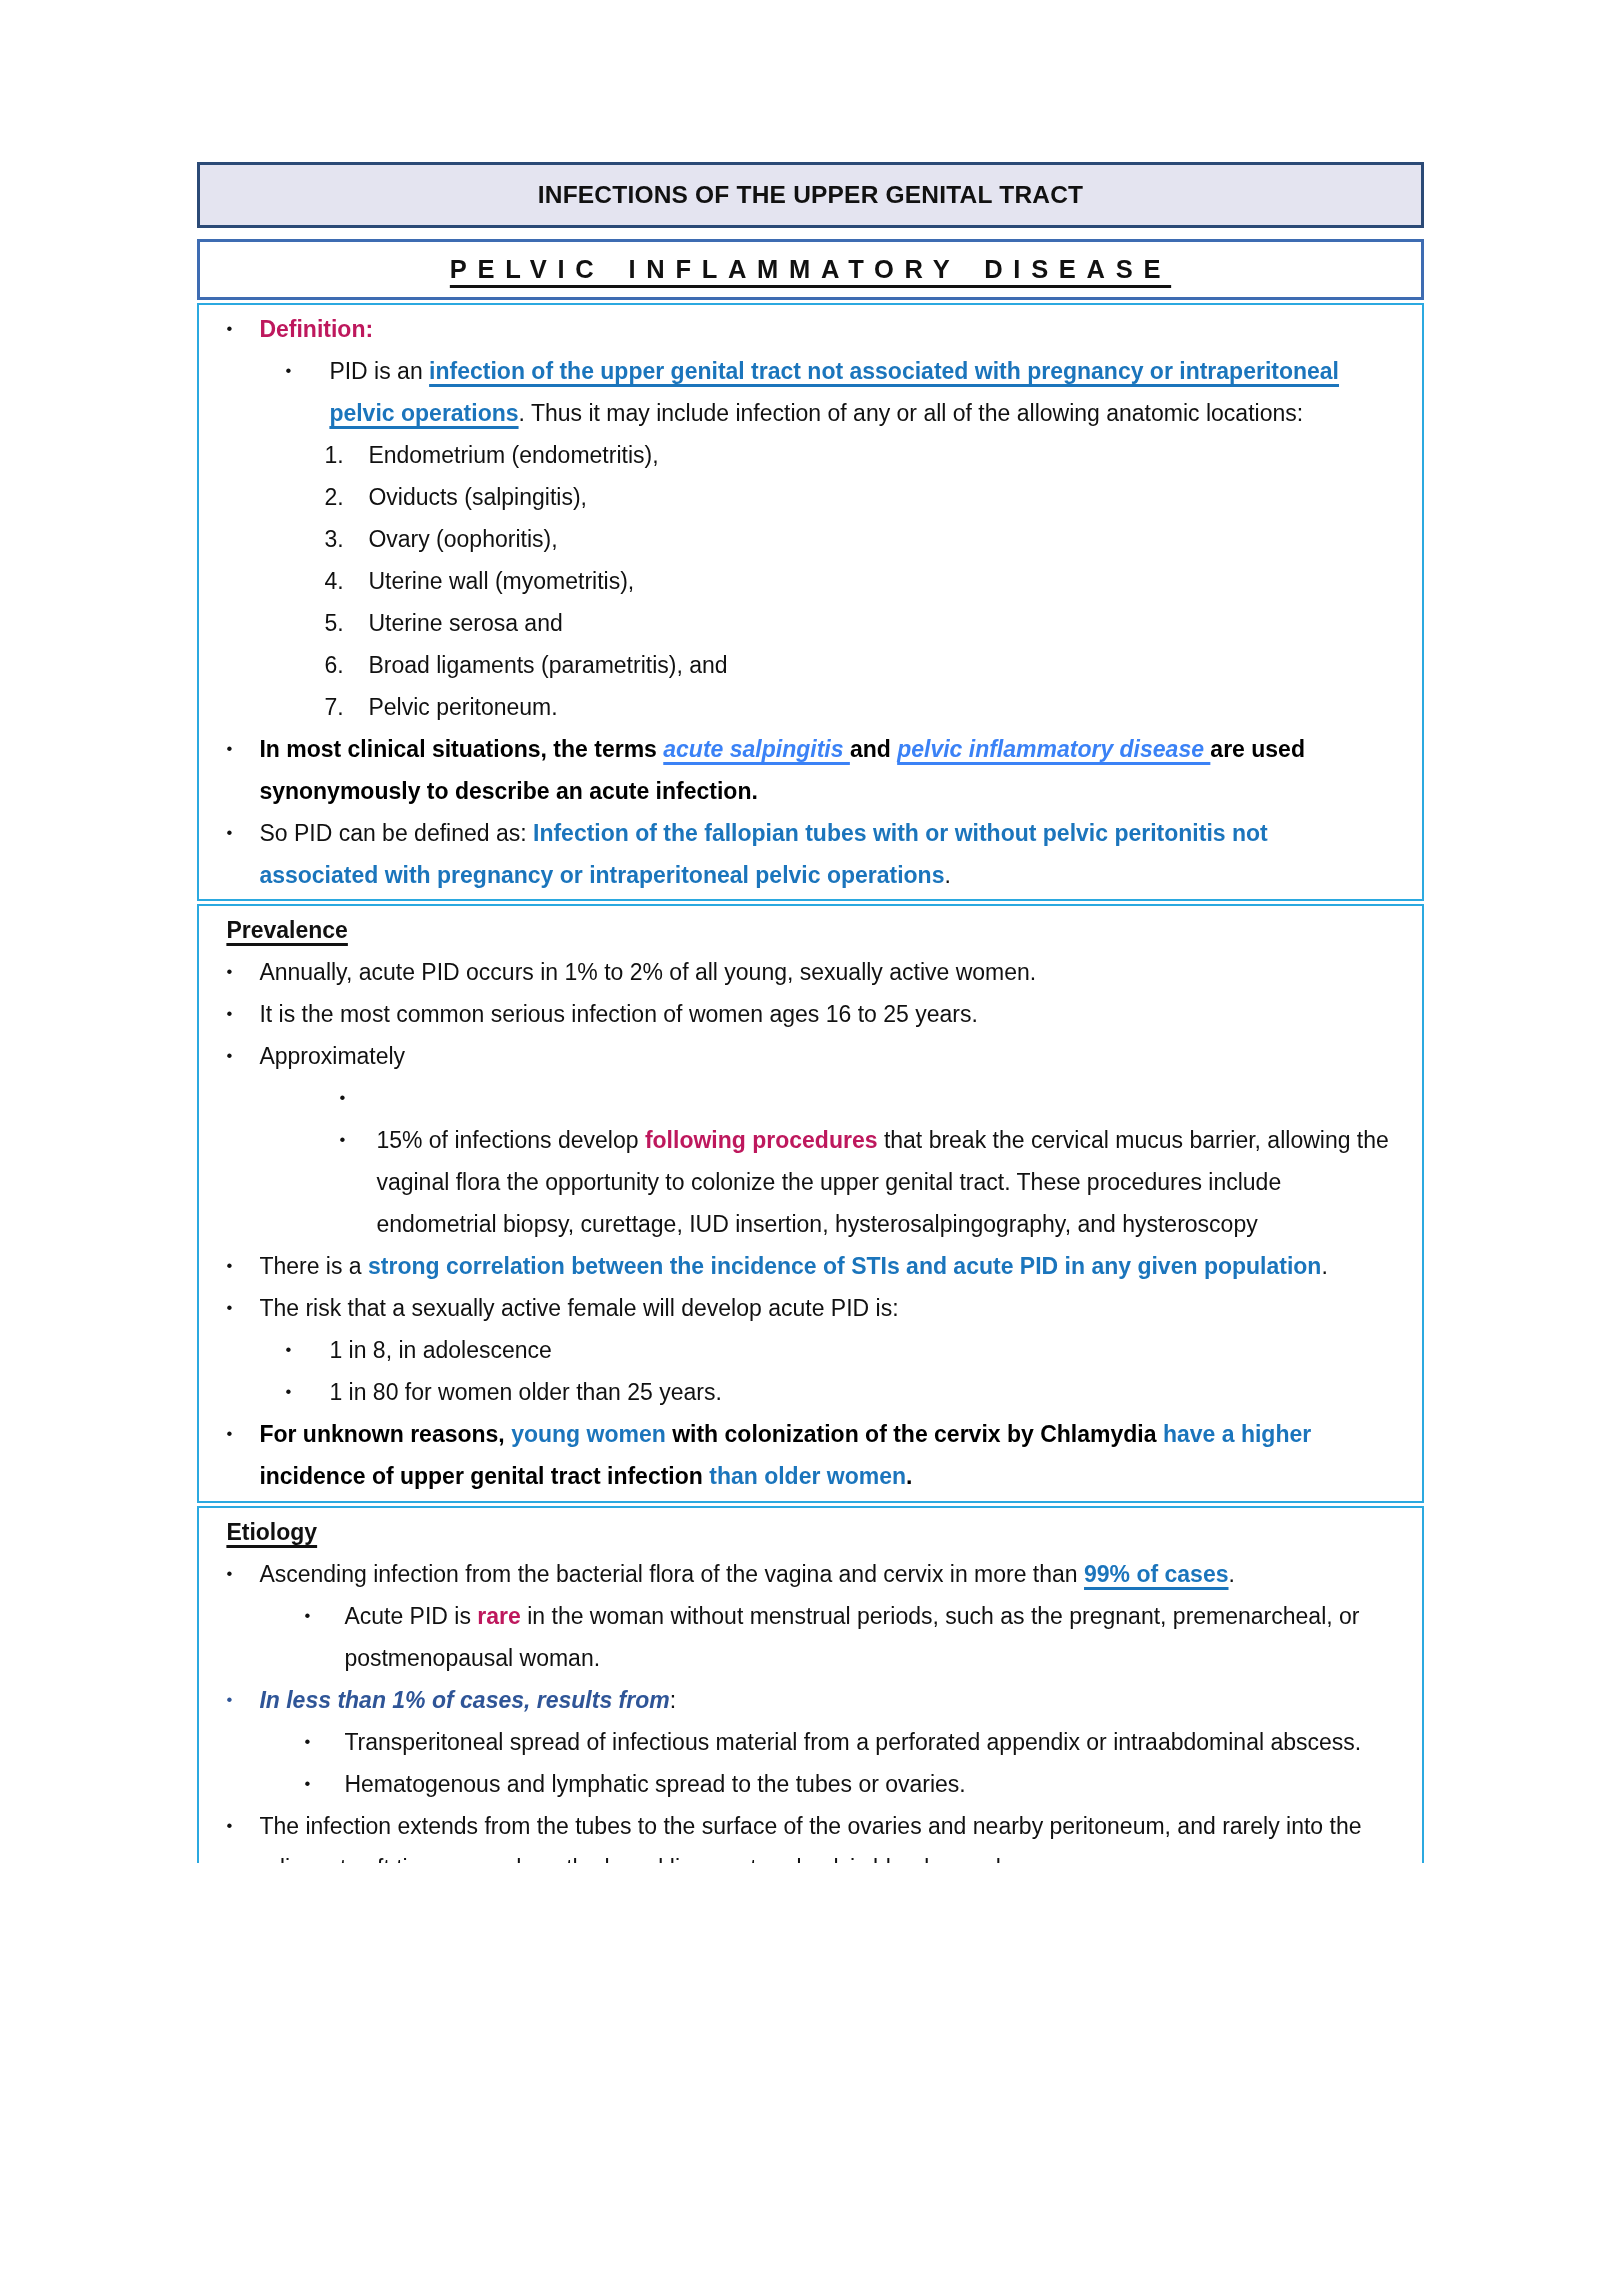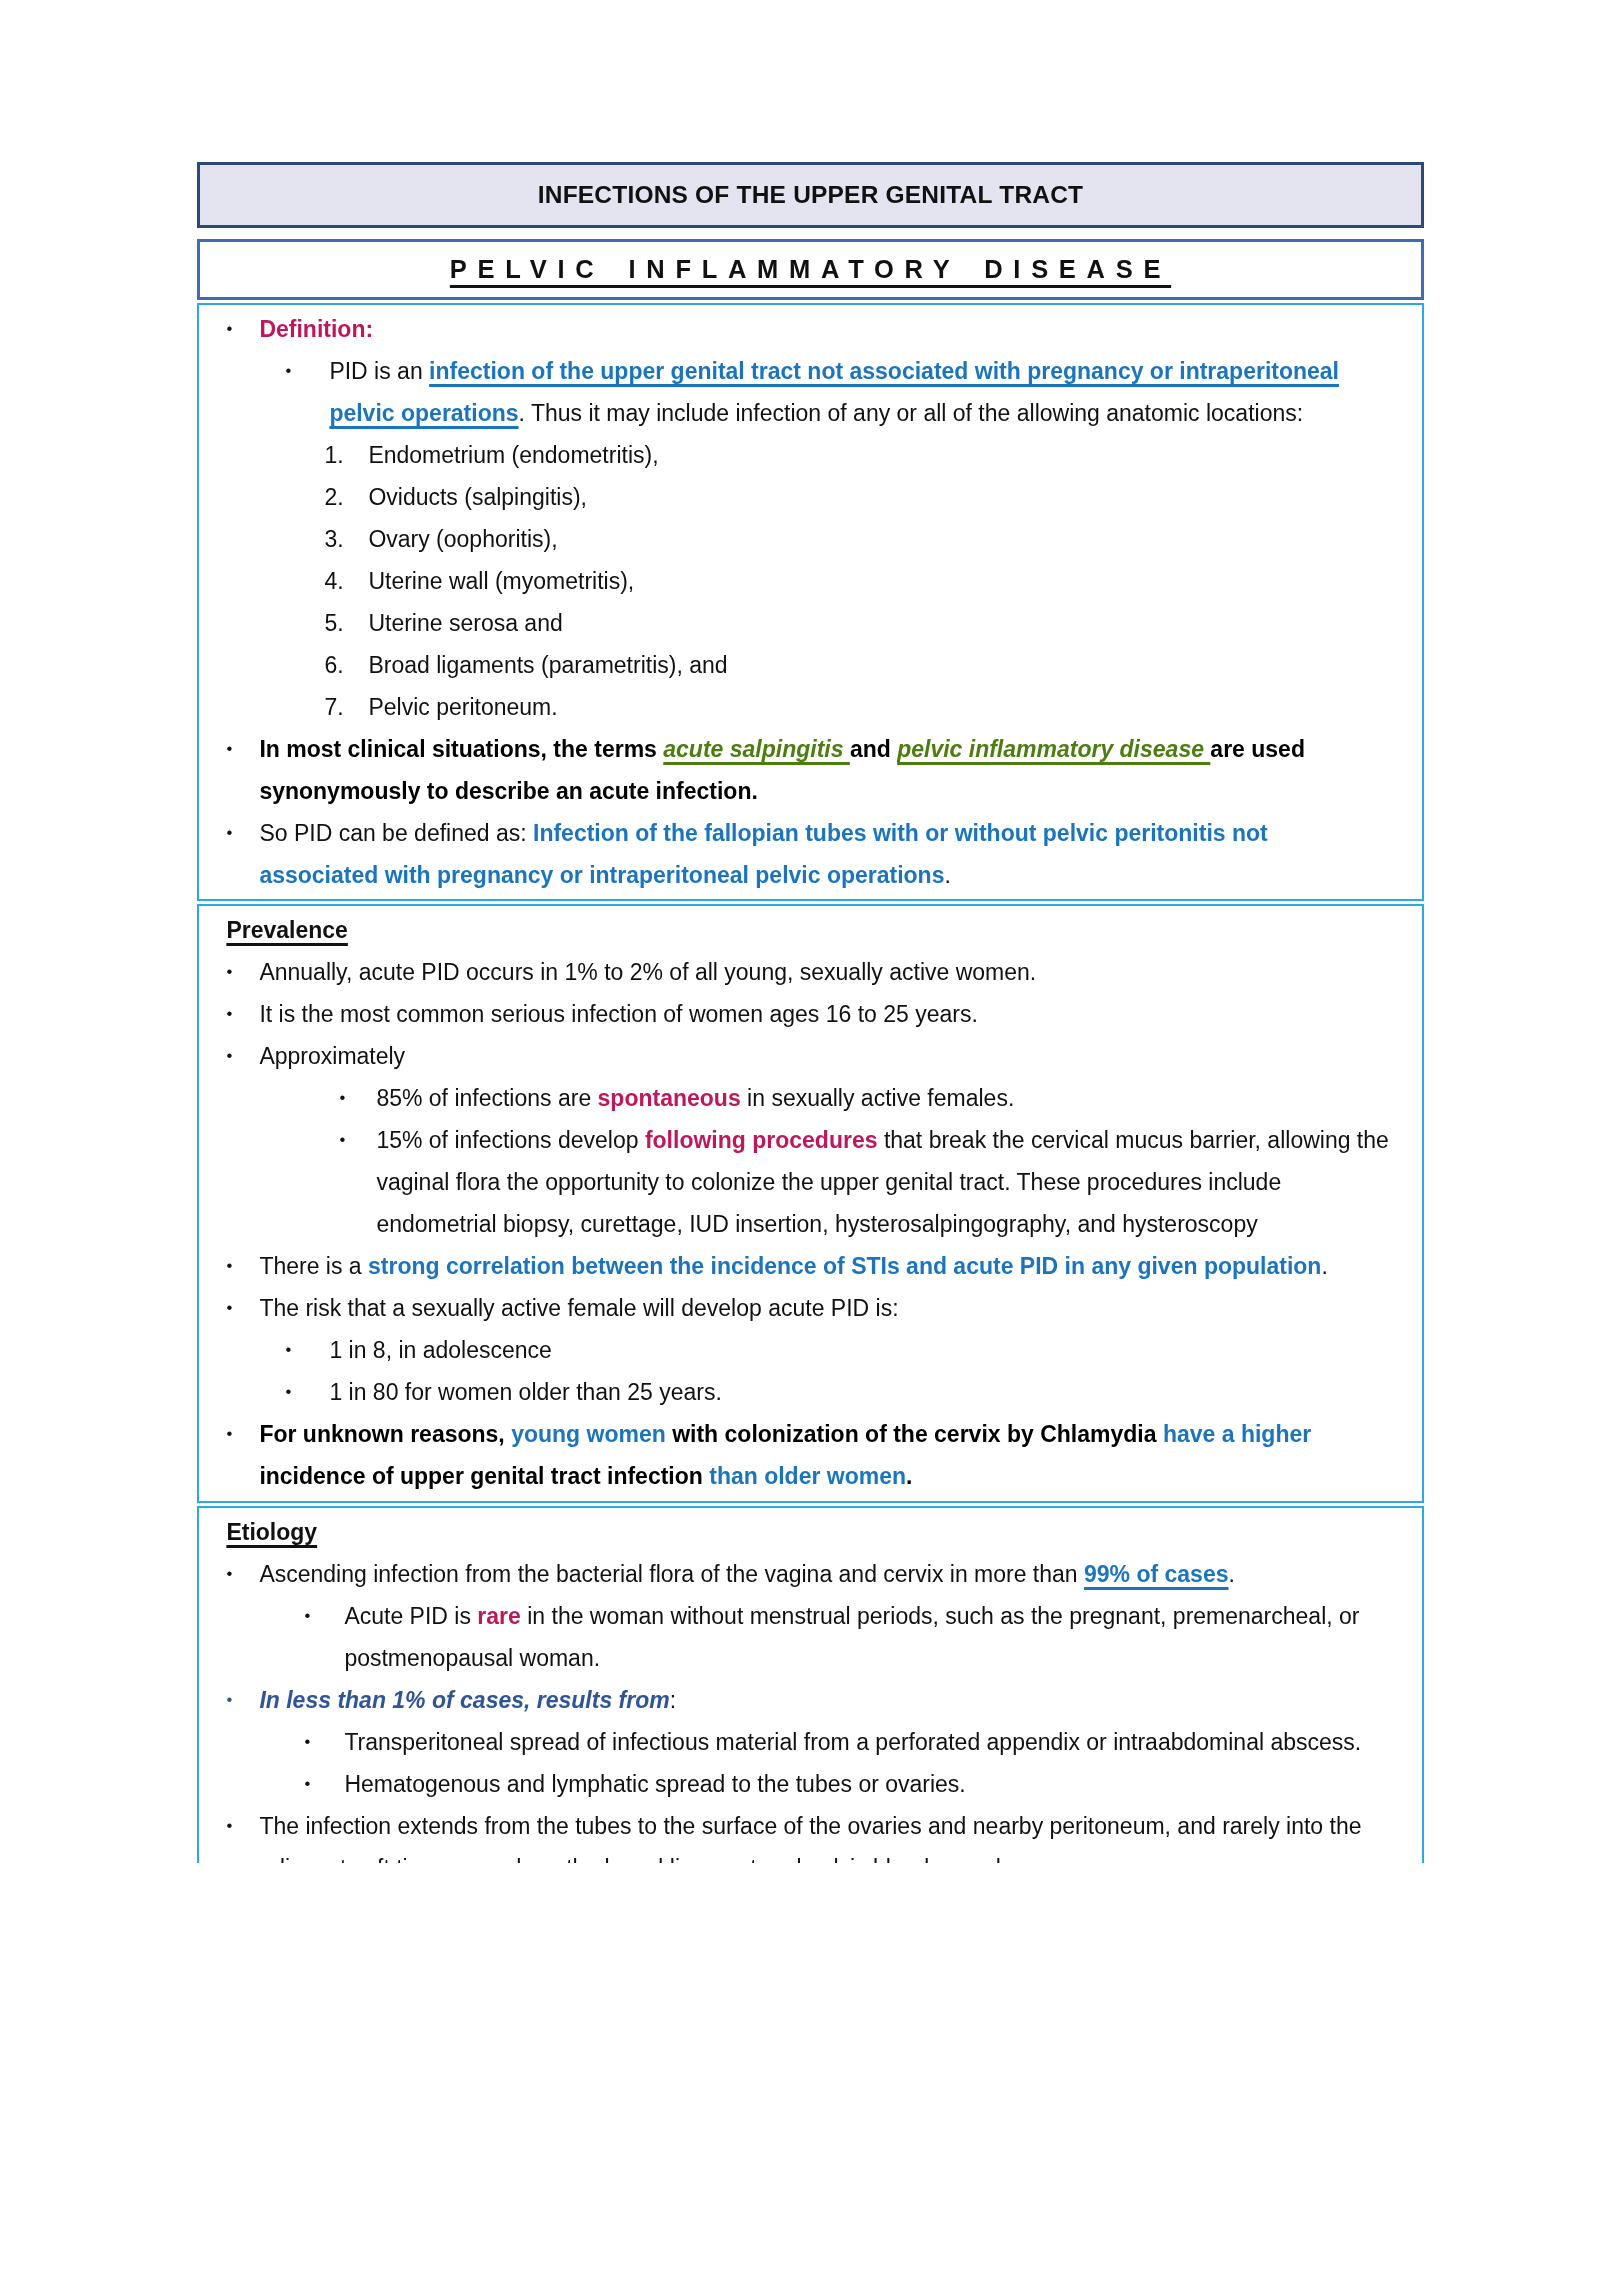--- a/index.html
+++ b/index.html
@@ -60,21 +60,21 @@
   .marker.bullet { font-size:16.7px; }
   .marker.mk-navy { color:var(--navy); }
   .txt { flex:1 1 auto; min-width:0; }
   .s-plain { font-weight:normal; color:#111111; }
   .s-bold { font-weight:bold; color:#000000; }
   .s-bold-underline {
     font-weight:bold; color:#be185d;
     text-decoration-thickness:2.5px; text-underline-offset:4.9px;
   }
   .s-bold-italic-underline {
-    font-weight:bold; font-style:italic; color:#4d7c0f;
+    font-weight:bold; font-style:italic; color:#3b82f6;
     text-decoration:underline; text-decoration-thickness:2.5px; text-underline-offset:4.9px;
   }
   .s-blue-bold { font-weight:bold; color:var(--blue); }
   .s-blue-bold-underline {
     font-weight:bold; color:var(--blue);
     text-decoration:underline; text-decoration-thickness:2.5px; text-underline-offset:4.9px;
   }
   .s-navy-bold { font-weight:bold; color:var(--navy);font-style:italic; }
   .footer { text-align:center; line-height:normal; }
   .page-number { font-weight:bold; font-size:29px; color:#111111; }
@@ -148,21 +148,20 @@
         <div class="li b1">
           <span class="marker bullet">•</span>
           <span class="txt"><span class="s-plain">It is the most common serious infection of women ages 16 to 25 years.</span></span>
         </div>
         <div class="li b1">
           <span class="marker bullet">•</span>
           <span class="txt"><span class="s-plain">Approximately</span></span>
         </div>
         <div class="li b2d">
           <span class="marker bullet">•</span>
-          <span class="txt"><span class="s-plain">85% of infections are </span><span class="s-bold-underline">spontaneous</span><span class="s-plain"> in sexually active females.</span></span>
         </div>
         <div class="li b2d">
           <span class="marker bullet">•</span>
           <span class="txt"><span class="s-plain">15% of infections develop </span><span class="s-bold-underline">following procedures </span><span class="s-plain">that break the cervical mucus barrier, allowing the vaginal flora the opportunity to colonize the upper genital tract. These procedures include endometrial biopsy, curettage, IUD insertion, hysterosalpingography, and hysteroscopy</span></span>
         </div>
         <div class="li b1">
           <span class="marker bullet">•</span>
           <span class="txt"><span class="s-plain">There is a </span><span class="s-blue-bold">strong correlation between the incidence of STIs and acute PID in any given population</span><span class="s-plain">.</span></span>
         </div>
         <div class="li b1">

